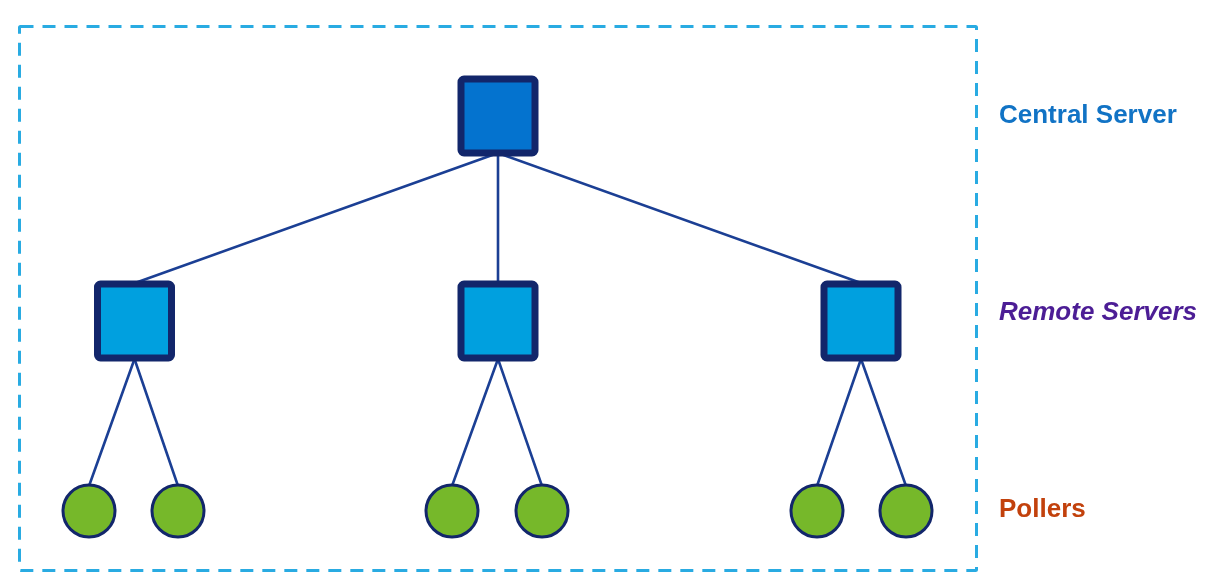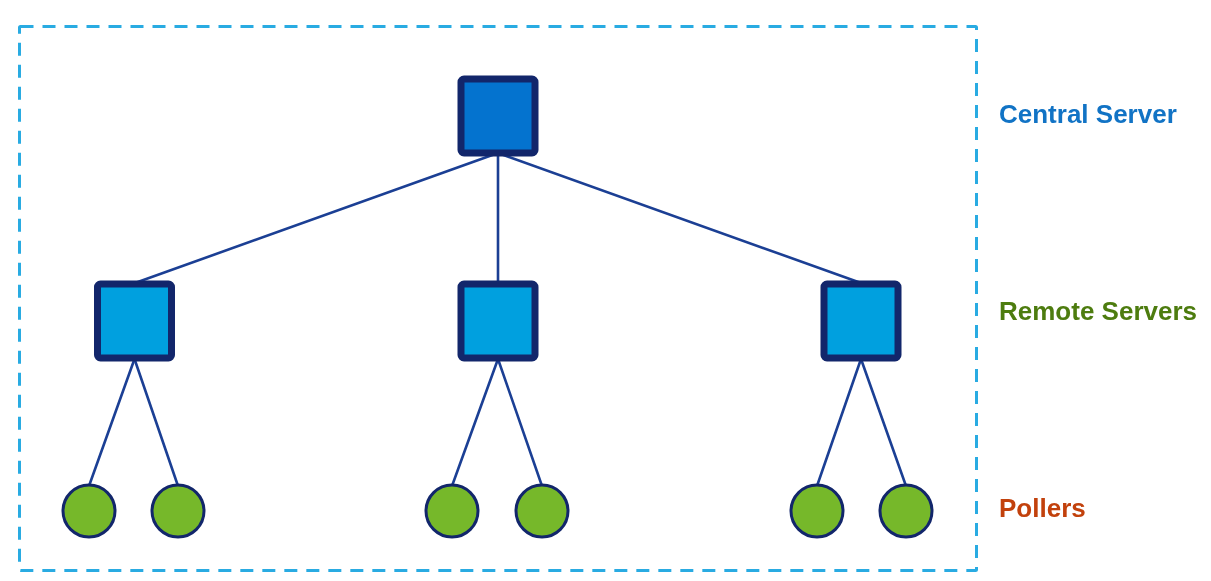--- a/index.html
+++ b/index.html
@@ -68,17 +68,17 @@
       <circle cx="178" cy="499" r="26"></circle>
       <circle cx="452" cy="499" r="26"></circle>
       <circle cx="542" cy="499" r="26"></circle>
       <circle cx="817" cy="499" r="26"></circle>
       <circle cx="906" cy="499" r="26"></circle>
     </g>
   </svg>
 
   <div class="tier-label label-central" style="color: rgb(17, 115, 197);">Central Server</div>
 
-  <div class="tier-label label-remote" style="color: #4d7c0f;">Remote Servers</div>
+  <div class="tier-label label-remote" style="color: #4c1d95; font-style: italic;">Remote Servers</div>
 
   <div class="tier-label label-pollers" style="color: #c2410c;">Pollers</div>
 
 </div>
 
 </body></html>

